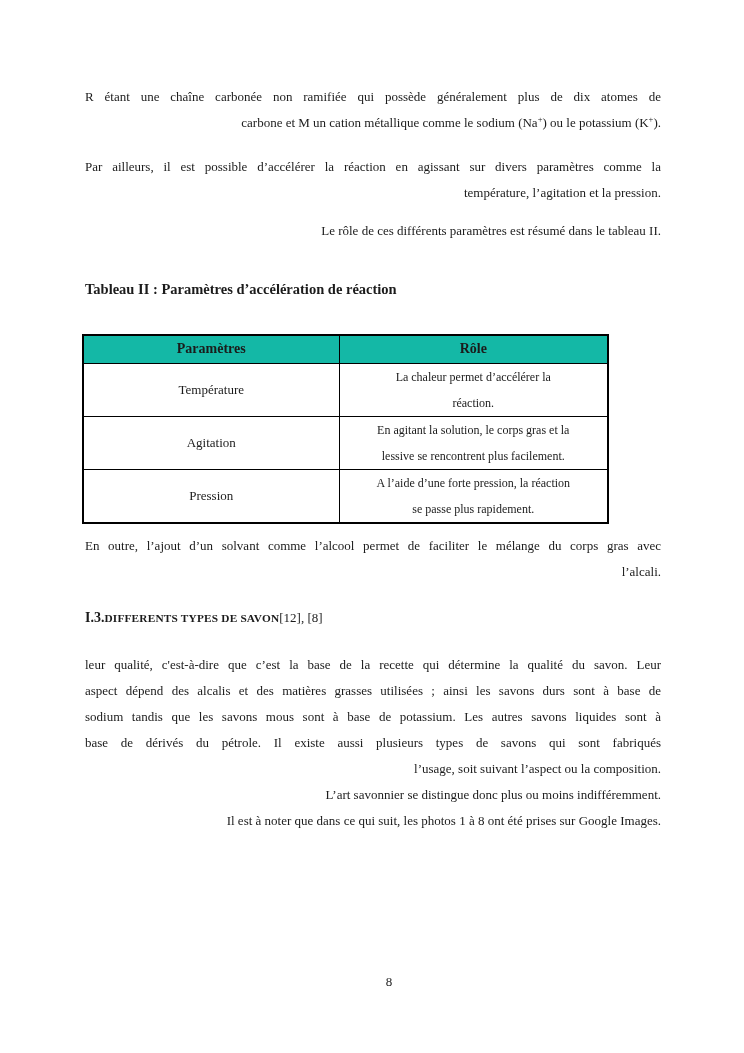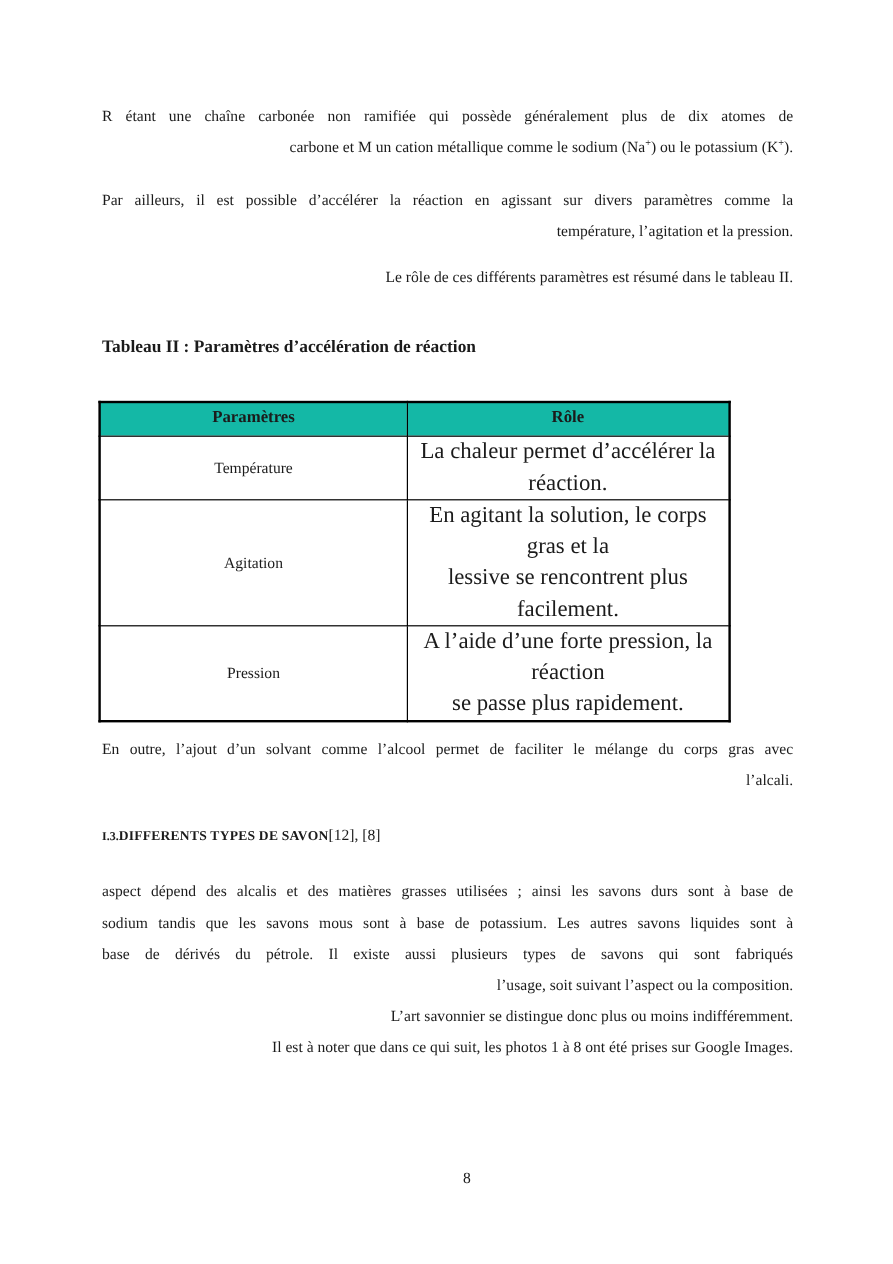--- a/index.html
+++ b/index.html
@@ -25,27 +25,27 @@
   }
   table.params th, table.params td {
     border:1px solid #000; vertical-align:middle; text-align:center;
   }
   table.params th {
     height:28px; font-size:14px; font-weight:bold;
   }
   col.c-param { width:256px; }
   col.c-role  { width:269px; }
   td.param-cell { font-size:13px;margin-top:36px; }
-  td.role-cell  { font-size:19px; padding:0 6px; }
+  td.role-cell  { font-size:12px; padding:0 6px; }
   tr.data-row { height:52px; }
   tr.data-row-last { height:54px; }
   .role-line { line-height:26px; }
   .block-p4 { margin-top:9px; }
   .block-h2 { margin-top:20px; height:26px; }
-  .h2num  { font-weight:bold; font-size:10px; }
+  .h2num  { font-weight:bold; font-size:14px; }
   .h2title{ font-weight:bold; font-size:11.3px; letter-spacing:0.2px; }
   .h2refs { font-size:13px; }
   .block-p5 { margin-top:21px; }
   sup { font-size:8.5px; vertical-align:super; line-height:0; }
   .pagenum {
     position:absolute; top:969px; left:0; width:744px;
     text-align:center; text-indent:34px; font-size:13px; line-height:26px;
   }
 </style>
 </head>
@@ -108,20 +108,21 @@
   </div>
 
   <div class="para block-p4">
     <div class="jline">En outre, l’ajout d’un solvant comme l’alcool permet de faciliter le mélange du corps gras avec</div>
     <div class="tline">l’alcali.</div>
   </div>
 
   <div class="block-h2"><span class="h2num">I.3.</span><span class="h2title">DIFFERENTS TYPES DE SAVON</span><span class="h2refs">[12], [8]</span></div>
 
   <div class="para block-p5">
+    <div class="jline">leur qualité, c'est-à-dire que c’est la base de la recette qui détermine la qualité du savon. Leur</div>
     <div class="jline">aspect dépend des alcalis et des matières grasses utilisées ; ainsi les savons durs  sont à base de</div>
     <div class="jline">sodium tandis que les savons mous sont à base de potassium. Les autres savons liquides sont à</div>
     <div class="jline">base de dérivés du pétrole. Il existe aussi plusieurs types de savons qui sont fabriqués</div>
     <div class="tline">l’usage, soit suivant l’aspect ou la composition.</div>
     <div class="tline">L’art savonnier se distingue donc plus ou moins indifféremment.</div>
     <div class="tline">Il est à noter que dans ce qui suit, les photos 1 à 8 ont été prises sur Google Images.</div>
   </div>
 
 </div>
 

